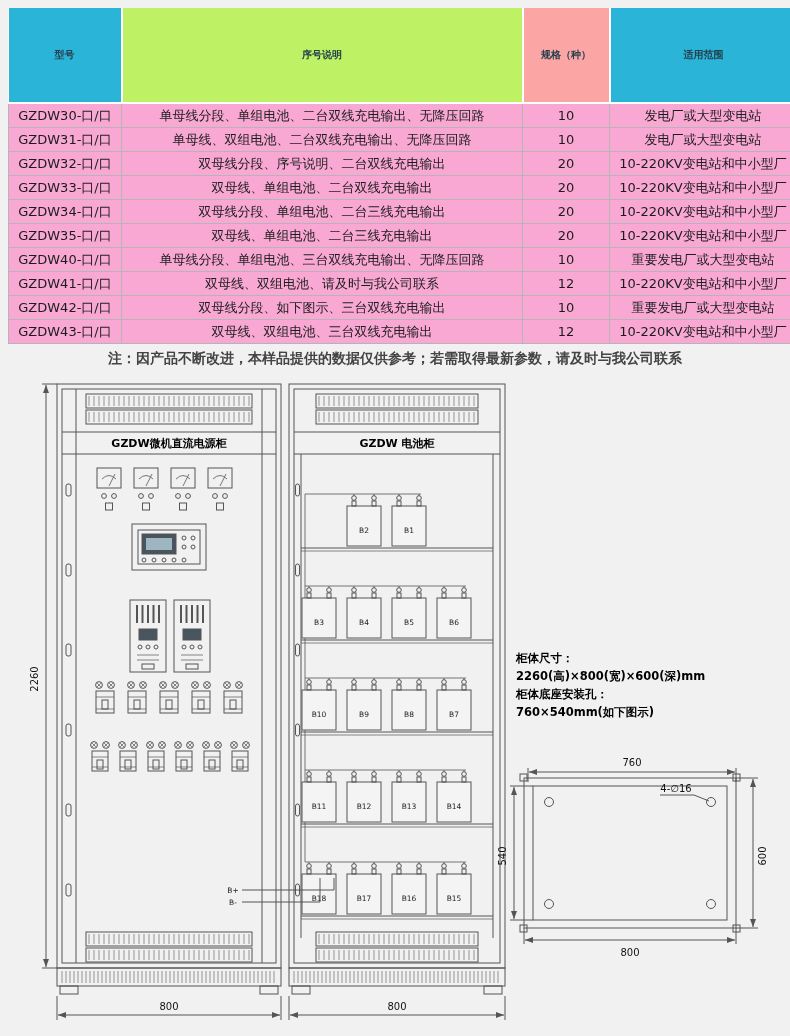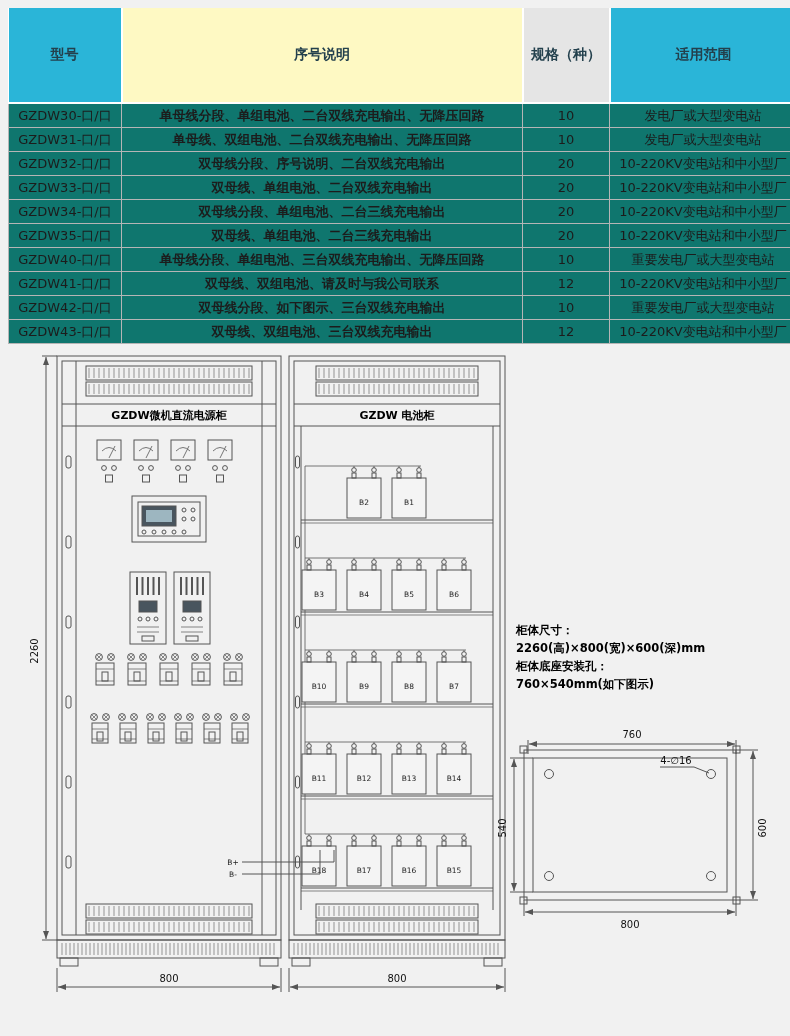--- a/index.html
+++ b/index.html
@@ -11,34 +11,34 @@
   }
   .page{width:790px;}
   
   table.spec{
     width:774px;margin:8px 8px 0 8px;
     border-collapse:collapse;table-layout:fixed;
     background:#fff;
   }
   table.spec thead th{
     height:92px;
-    font-size:14px;font-weight:bold;color:#23404d;
+    font-size:10px;font-weight:bold;color:#23404d;
     border-right:2px solid #fff;
     border-bottom:2px solid #fff;
     text-align:center;vertical-align:middle;
   }
   table.spec thead th:last-child{border-right:none;}
   table.spec tbody td{
     height:23px;padding:0 3px;
     border:1px solid #b5b5b5;
     font-size:13px;text-align:center;vertical-align:middle;
-    color:#1c1c1c;background:#0f766e;
+    color:#1c1c1c;background:#f9a8d4;
     white-space:nowrap;overflow:hidden;
   }
-  .c0{width:110px;} .c1{width:397px;font-weight:bold;} .c2{width:83px;} .c3{width:184px;}
+  .c0{width:110px;} .c1{width:397px;} .c2{width:83px;} .c3{width:184px;}
   
   .note{
     height:28px;line-height:28px;text-align:center;
     font-size:14px;font-weight:bold;color:#444;
   }
   
   .diagram{width:790px;height:650px;text-align:center;}
   .ln{fill:none;stroke:#555;stroke-width:1;}
   svg text{font-family:"DejaVu Sans","Liberation Sans",sans-serif;}
   .ttl{font-size:11px;font-weight:bold;fill:#000;text-anchor:middle;}
@@ -48,22 +48,22 @@
 </style>
 </head>
 <body style="background: rgb(241, 241, 241);">
 
 <div class="page">
 
   <table class="spec">
     <thead>
       <tr>
         <th class="c0" style="background: rgb(42, 181, 216);">型号</th>
-        <th class="c1" style="background: #fef9c3;">序号说明</th>
-        <th class="c2" style="background: #e5e5e5;">规格（种）</th>
+        <th class="c1" style="background: #bef264;">序号说明</th>
+        <th class="c2" style="background: #fca5a5;">规格（种）</th>
         <th class="c3" style="background: rgb(42, 181, 216);">适用范围</th>
       </tr>
     </thead>
     <tbody id="spec-body">
         <tr>
           <td class="c0">GZDW30-口/口</td>
           <td class="c1">单母线分段、单组电池、二台双线充电输出、无降压回路</td>
           <td class="c2">10</td>
           <td class="c3">发电厂或大型变电站</td>
         </tr>
@@ -117,20 +117,21 @@
         </tr>
         <tr>
           <td class="c0">GZDW43-口/口</td>
           <td class="c1">双母线、双组电池、三台双线充电输出</td>
           <td class="c2">12</td>
           <td class="c3">10-220KV变电站和中小型厂</td>
         </tr>
       </tbody>
   </table>
 
+  <div class="note">注：因产品不断改进，本样品提供的数据仅供参考；若需取得最新参数，请及时与我公司联系</div>
 
   <div class="diagram">
   <svg width="790" height="650" viewBox="0 0 790 650">
     <defs>
       <marker id="ae" markerWidth="10" markerHeight="8" refX="8" refY="3" orient="auto" markerUnits="userSpaceOnUse">
         <path d="M0,0 L8,3 L0,6 z" fill="#555"></path>
       </marker>
       <marker id="as" markerWidth="10" markerHeight="8" refX="0" refY="3" orient="auto" markerUnits="userSpaceOnUse">
         <path d="M8,0 L0,3 L8,6 z" fill="#555"></path>
       </marker>

